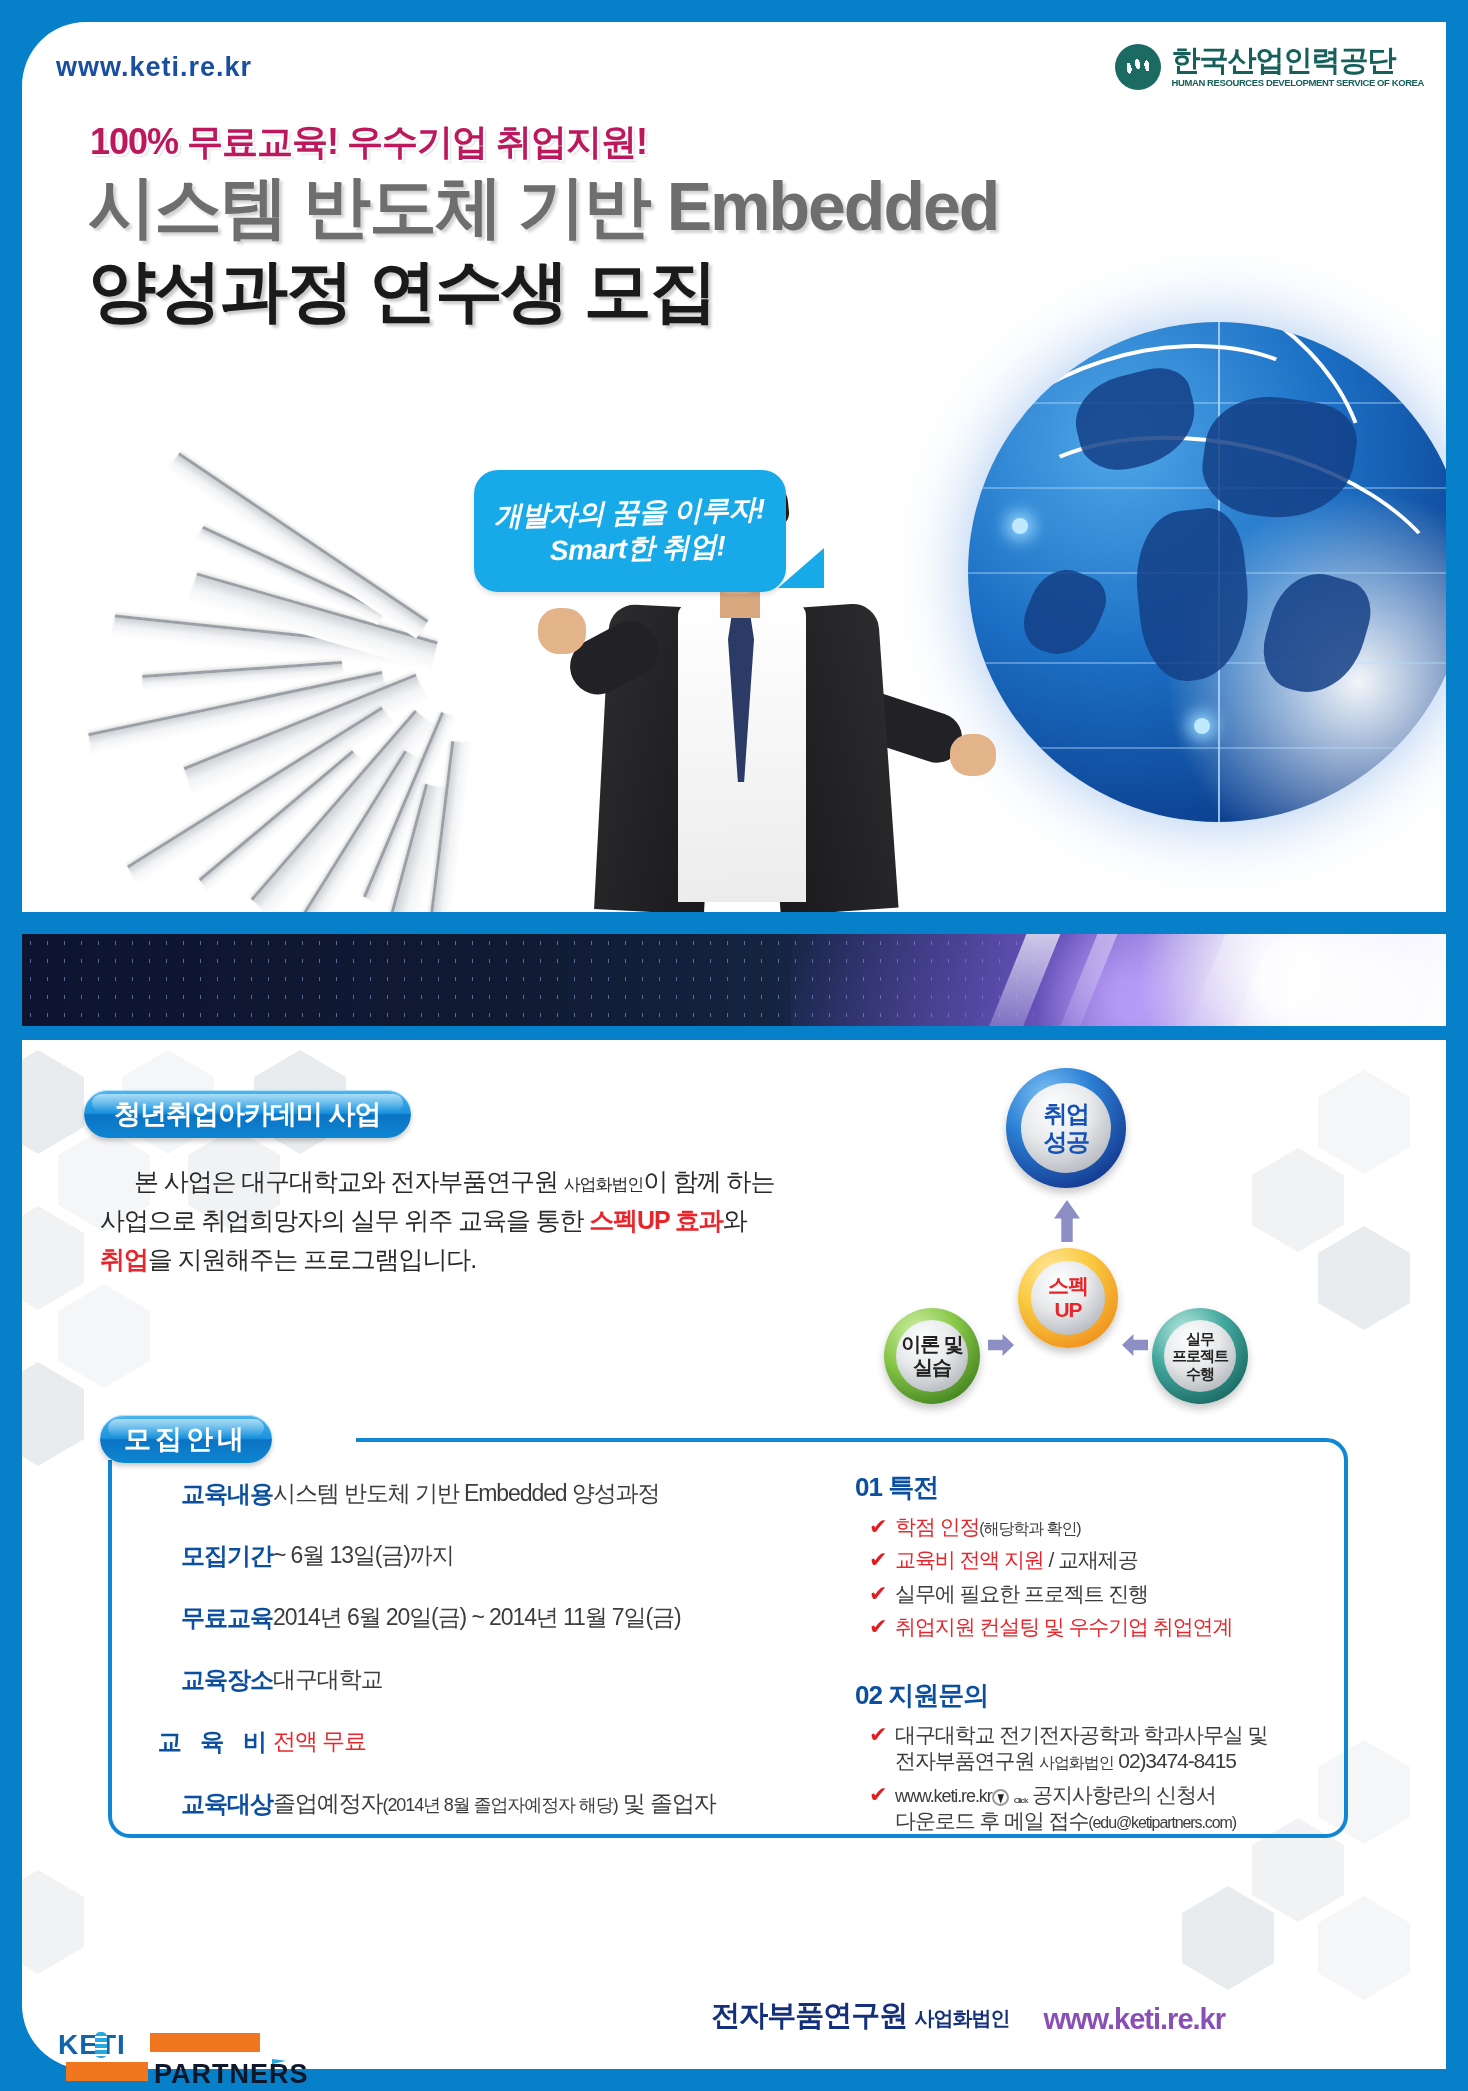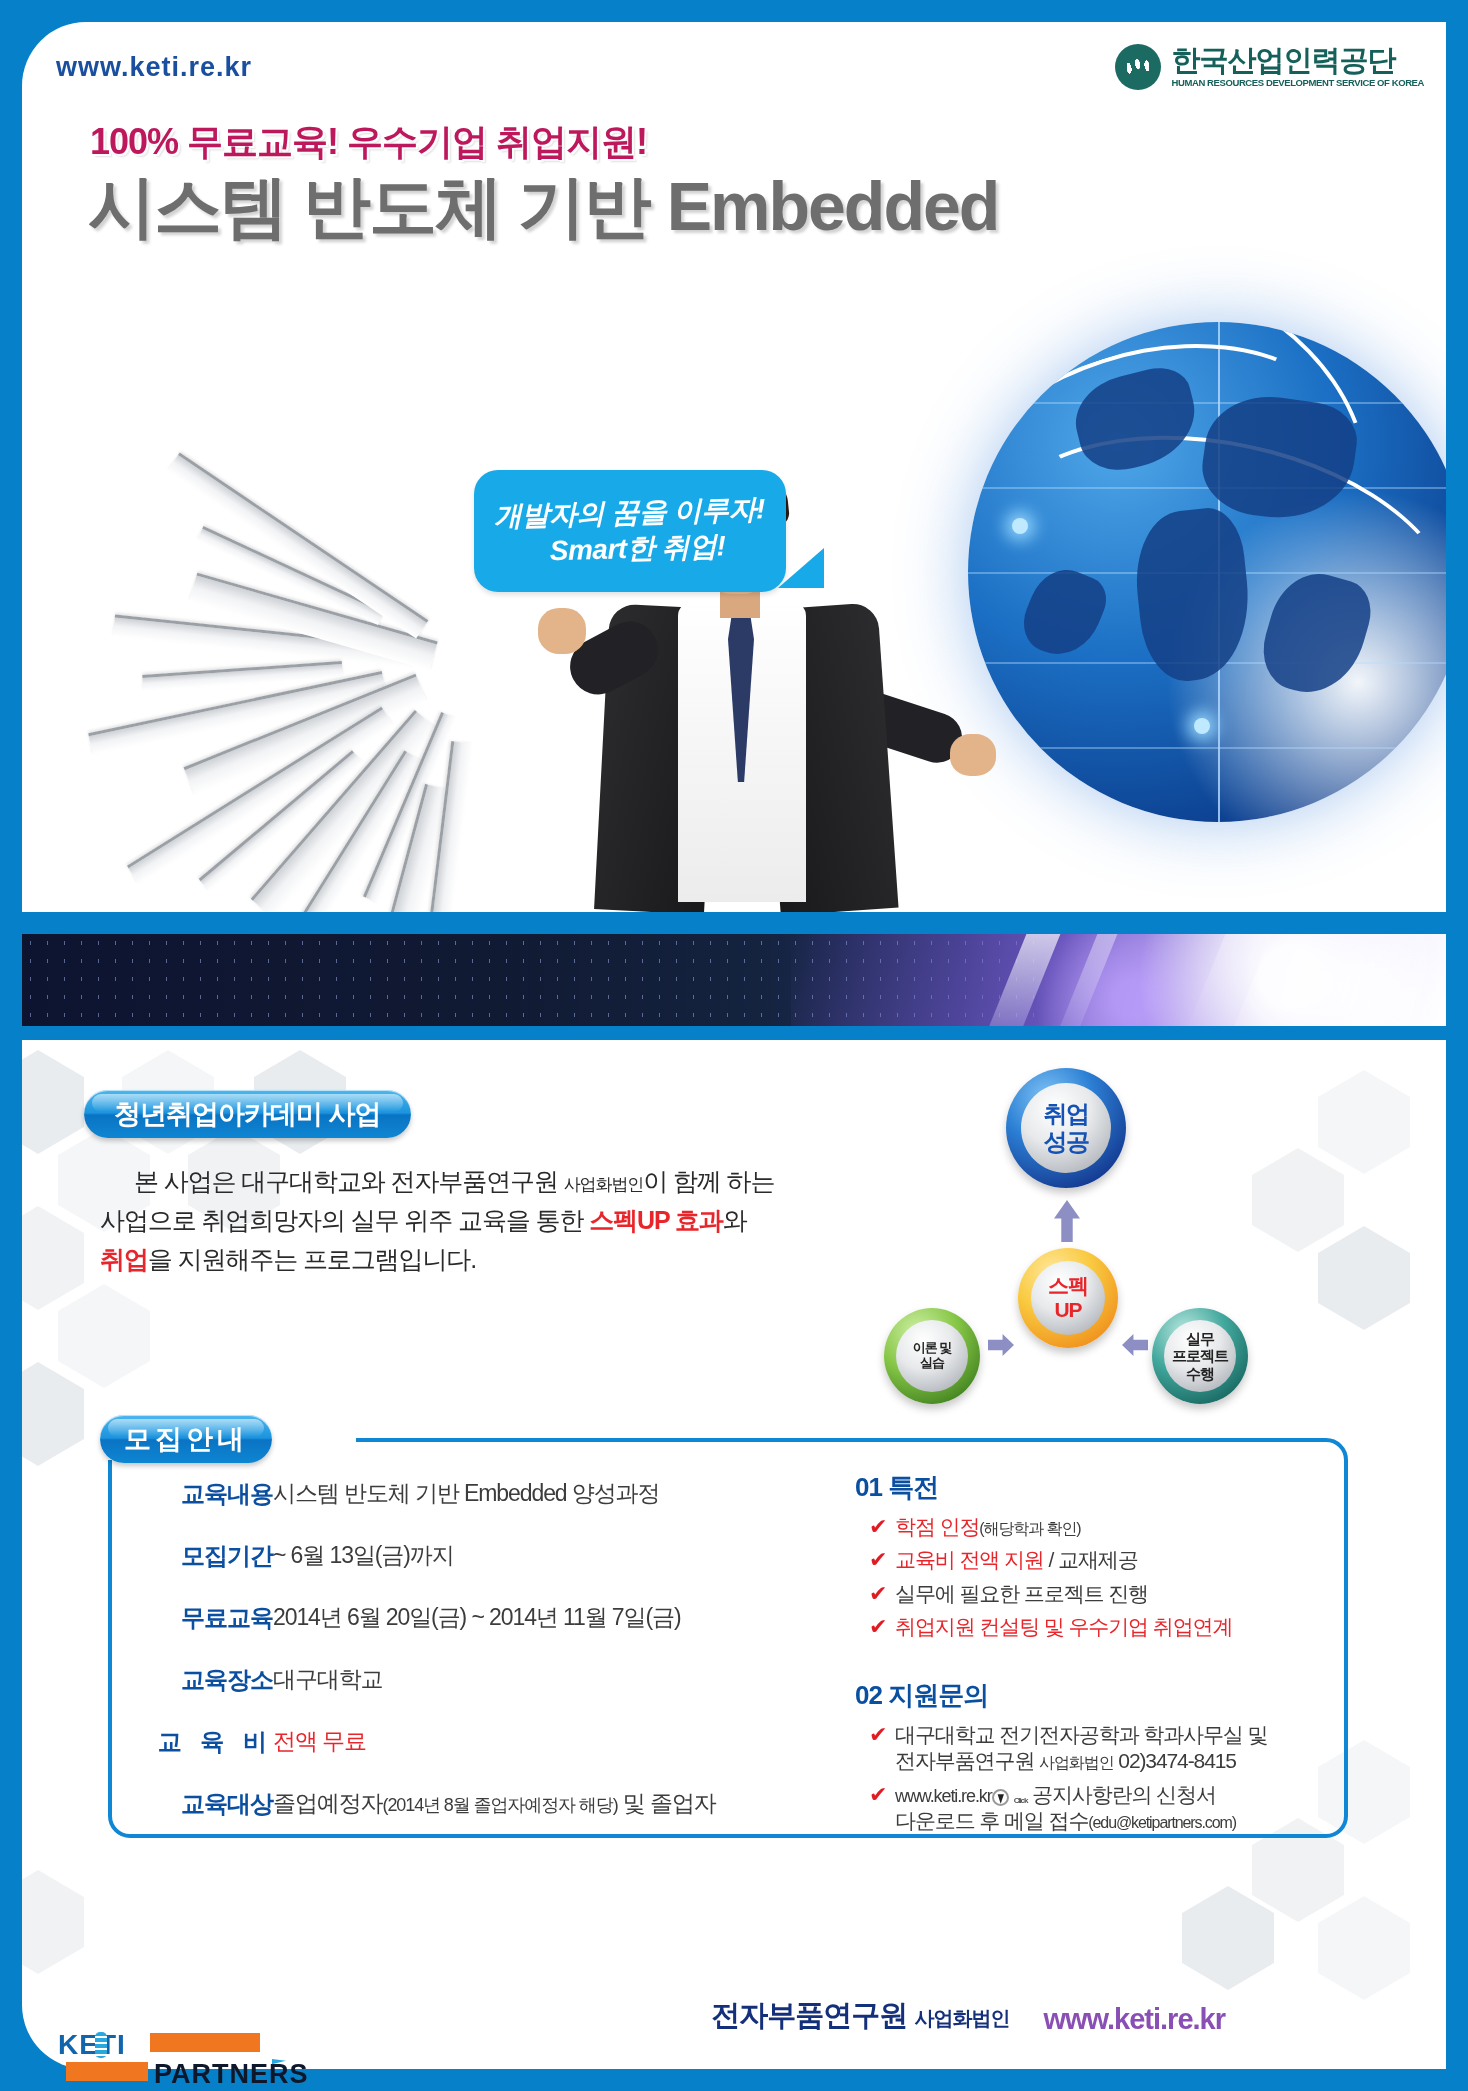--- a/index.html
+++ b/index.html
@@ -271,21 +271,21 @@
     left:128px; top:176px; width:100px; height:100px;
     background:radial-gradient(circle at 34% 24%, #ffe79a 0%, #f9c93f 40%, #ef8f1c 84%, #f7b63a 100%);
   }
   #orb-spec .orb-in{ inset:13px; }
   #orb-spec .lbl{ color:#e8252a; font-size:21px; letter-spacing:-1px; }
   #orb-theory{
     left:-6px; top:236px; width:96px; height:96px;
     background:radial-gradient(circle at 34% 24%, #cdeea2 0%, #86c646 42%, #3f7f1f 85%, #68ab36 100%);
   }
   #orb-theory .orb-in{ inset:12px; }
-  #orb-theory .lbl{ color:#222; font-size:13px; letter-spacing:-1px; }
+  #orb-theory .lbl{ color:#222; font-size:20px; letter-spacing:-1px; }
   #orb-project{
     left:262px; top:236px; width:96px; height:96px;
     background:radial-gradient(circle at 34% 24%, #b6e6df 0%, #41a79c 42%, #17655f 85%, #389c93 100%);
   }
   #orb-project .orb-in{ inset:12px; }
   #orb-project .lbl{ color:#222; font-size:15px; letter-spacing:-1px; }
 
   .arr-up{
     position:absolute; left:164px; top:128px; width:26px; height:42px;
     background:#8d8ec4;
@@ -394,20 +394,21 @@
     <div class="hrd-logo">
       <div class="hrd-mark"></div>
       <div class="hrd-txt">
         <div class="hrd-kr">한국산업인력공단</div>
         <div class="hrd-en">HUMAN RESOURCES DEVELOPMENT SERVICE OF KOREA</div>
       </div>
     </div>
 
     <div class="kicker">100% 무료교육! 우수기업 취업지원!</div>
     <div class="title-1">시스템 반도체 기반 Embedded</div>
+    <div class="title-2">양성과정 연수생 모집</div>
 
     <div class="rays">
       <div class="ray" style="transform:rotate(186deg) translateX(60px);"></div>
       <div class="ray b" style="transform:rotate(196deg) translateX(40px);"></div>
       <div class="ray c" style="transform:rotate(176deg) translateX(130px);"></div>
       <div class="ray" style="transform:rotate(168deg) translateX(90px);"></div>
       <div class="ray b" style="transform:rotate(158deg) translateX(55px);"></div>
       <div class="ray" style="transform:rotate(148deg) translateX(100px);"></div>
       <div class="ray c" style="transform:rotate(140deg) translateX(150px);"></div>
       <div class="ray b" style="transform:rotate(131deg) translateX(70px);"></div>

